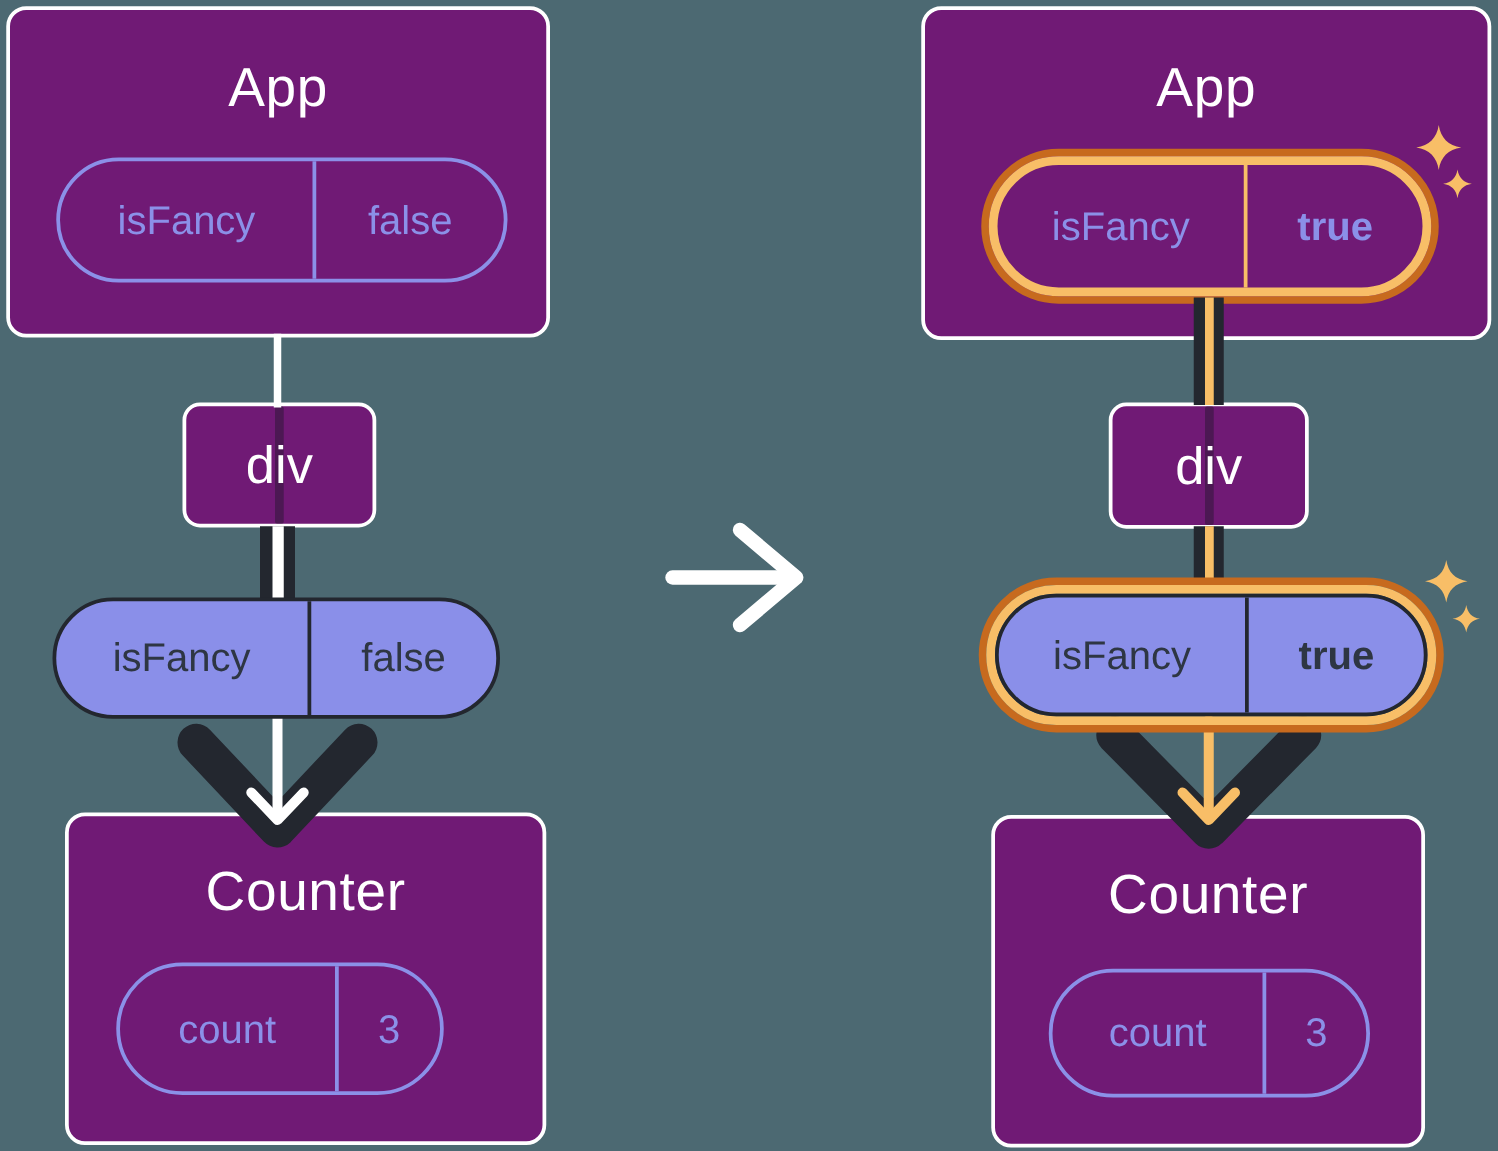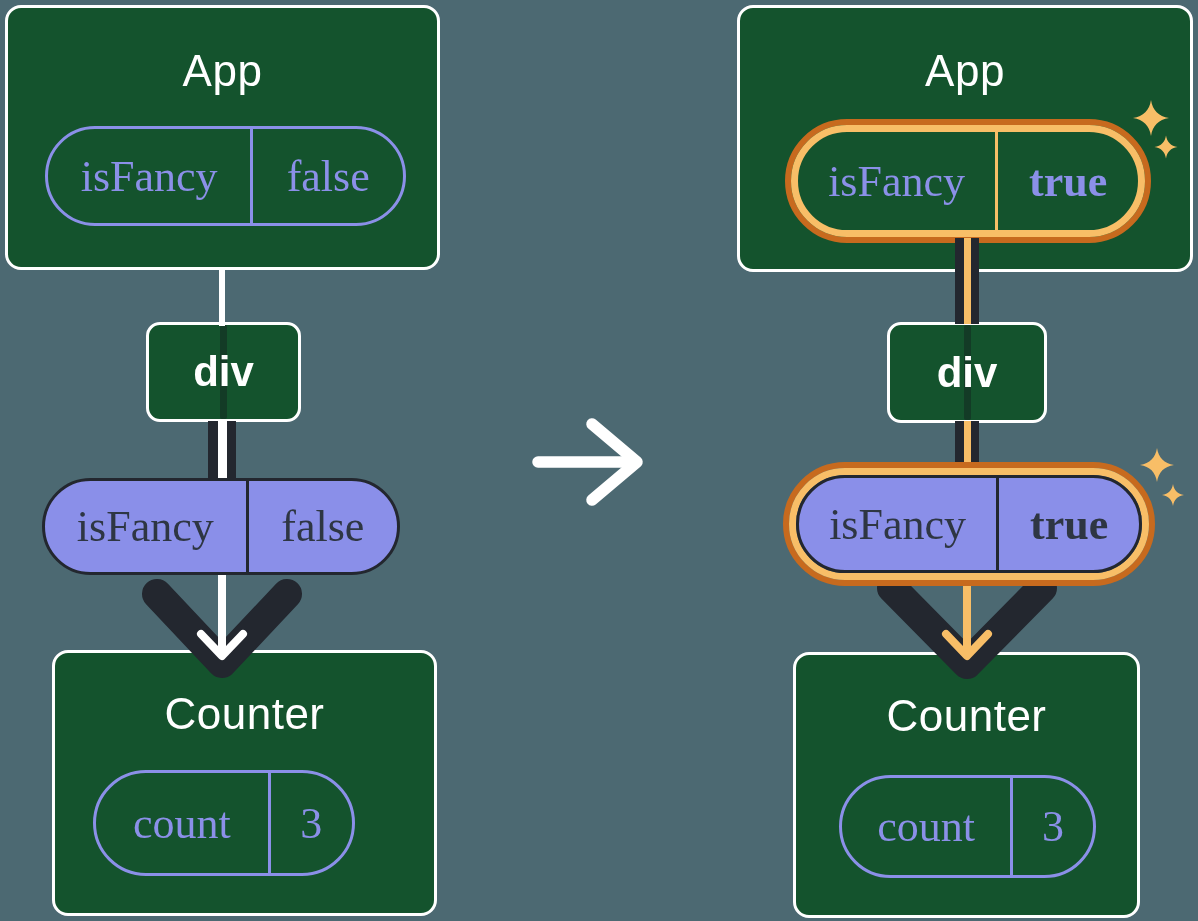--- a/index.html
+++ b/index.html
@@ -3,29 +3,29 @@
 <meta charset="utf-8">
 <style>
   * { margin:0; padding:0; box-sizing:border-box; }
   html,body { background:#4C6972; }
   .canvas {
     position:relative; width:1198px; height:921px;
     background:#4C6972; overflow:hidden;
     font-family:"Liberation Sans", sans-serif;
   }
   .box {
-    position:absolute; background:#14532d;
+    position:absolute; background:#701a75;
     border:3.5px solid #FFFFFF; border-radius:16px; z-index:1;
   }
   .box-title {
     position:absolute; left:0; right:0; text-align:center;
     color:#FFFFFF; font-size:44px; font-weight:500; letter-spacing:0.5px;
   }
   .pill { position:absolute; display:flex; align-items:stretch; z-index:3; }
-  .seg { display:flex; align-items:center; justify-content:center; font-size:44px;font-family:Liberation Serif, serif; }
+  .seg { display:flex; align-items:center; justify-content:center; font-size:32px; }
   .seg-name { width:57%; }
   .seg-name-r { width:58%; }
   .seg-name-c { width:67%; }
   .seg-val { flex:1; }
   .t-purple { color:#8B90E8; }
   .t-ink { color:#2E3643; }
   .bold { font-weight:700;text-align:right; }
 
   .pill-outline { border:3px solid #8B90E8; border-radius:60px; }
   .pill-outline .pill-div { width:3px; background:#8B90E8; }
@@ -43,21 +43,21 @@
   }
   .pill-core .pill-div { width:3px; background:#23272F; }
 
   .div-node { border-radius:14px; }
   .div-faint-line {
     position:absolute; top:0; bottom:0; left:50%; width:7px; margin-left:-3.5px;
     background:rgba(18,22,30,0.38); border-radius:2px;
   }
   .div-label {
     position:absolute; inset:0; display:flex; align-items:center; justify-content:center;
-    color:#FFFFFF; font-size:42px; font-weight:700;
+    color:#FFFFFF; font-size:42px; font-weight:400;
   }
 
   .connector { position:absolute; z-index:2; }
   .stripe { position:absolute; top:0; bottom:0; }
   .arrow-svg { position:absolute; z-index:2; }
   .sparkle-svg { position:absolute; z-index:4; }
 </style>
 </head>
 <body>
 

